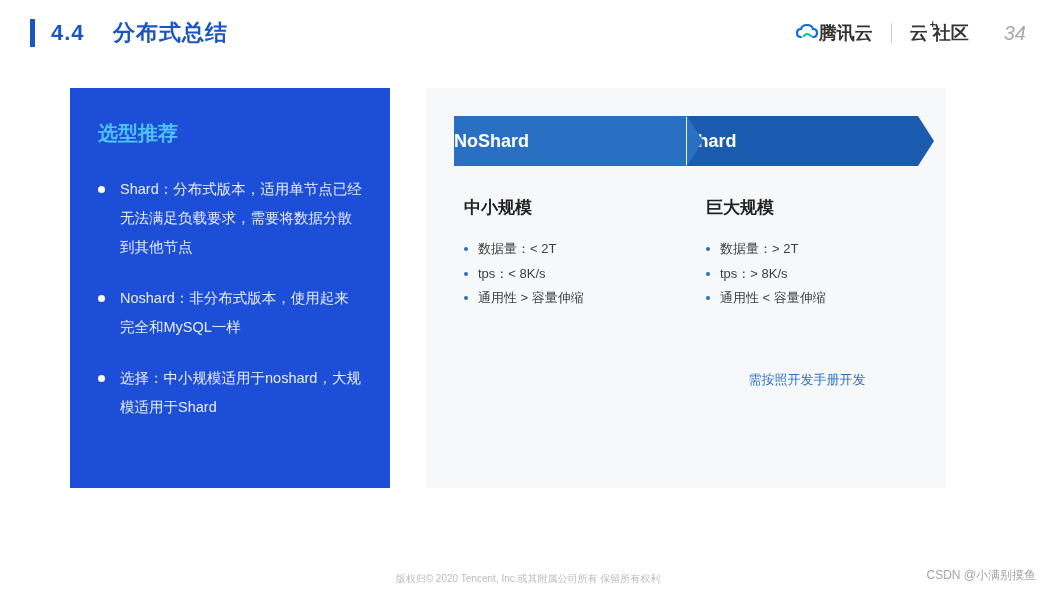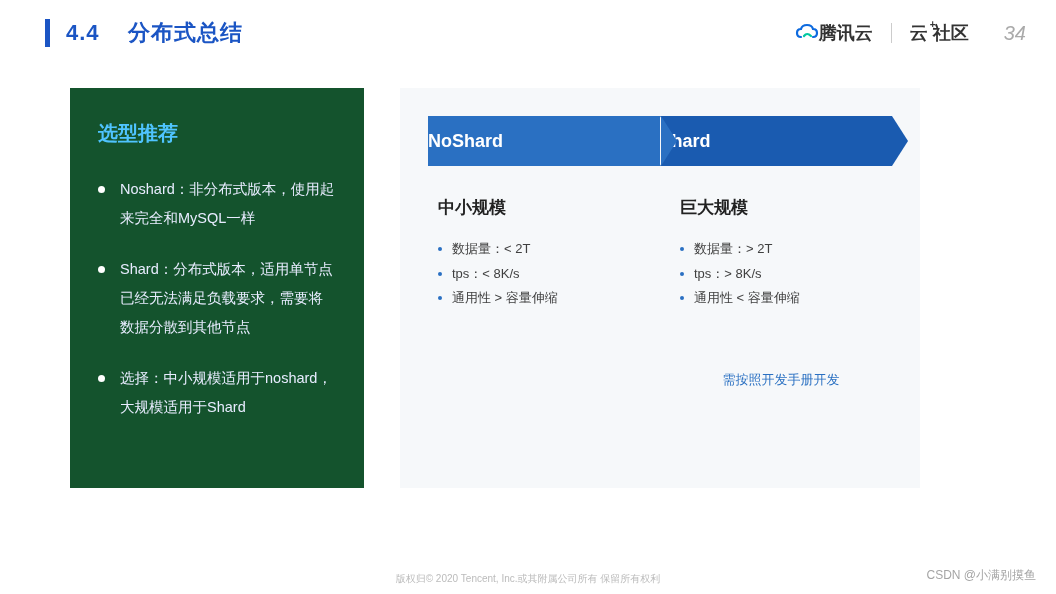--- a/index.html
+++ b/index.html
@@ -8,21 +8,21 @@
     height: 594px;
     background: #fff;
     font-family: "Microsoft YaHei", "PingFang SC", sans-serif;
     position: relative;
     overflow: hidden;
   }
   .header {
     display: flex;
     align-items: center;
     justify-content: space-between;
-    padding: 18px 30px 10px 45px;
+    padding: 18px 30px 10px 30px;
   }
   .header-left { display: flex; align-items: center; }
   .title-bar {
     width: 5px; height: 28px;
     background: #1b55c4;
     margin-right: 16px;
   }
   .title {
     font-size: 22px; font-weight: 600; color: #1b55c4;
     letter-spacing: 1px;
@@ -37,22 +37,22 @@
   .brand2 .plus { font-size: 10px; position: absolute; top: -2px; left: 20px; }
   .page-num { font-size: 20px; color: #aaa; margin-left: 25px; font-style: italic; }
 
   .content {
     display: flex;
     padding: 30px 60px 0 70px;
     gap: 36px;
   }
 
   .left-panel {
-    width: 294px;
-    background: #14532d;
+    width: 320px;
+    background: #1d4ed8;
     color: #fff;
     padding: 32px 28px 28px 28px;
     min-height: 400px;
   }
   .left-heading {
     color: #4fc4ff;
     font-size: 20px;
     font-weight: 600;
     margin-bottom: 28px;
   }
@@ -199,22 +199,22 @@
     </div>
     <div class="page-num">34</div>
   </div>
 </div>
 
 <div class="content">
 
   <div class="left-panel">
     <div class="left-heading">选型推荐</div>
     <ul>
+      <li>Shard：分布式版本，适用单节点已经无法满足负载要求，需要将数据分散到其他节点</li>
       <li>Noshard：非分布式版本，使用起来完全和MySQL一样</li>
-      <li>Shard：分布式版本，适用单节点已经无法满足负载要求，需要将数据分散到其他节点</li>
       <li>选择：中小规模适用于noshard，大规模适用于Shard</li>
     </ul>
   </div>
 
   <div class="right-panel">
     <div class="arrow-tabs">
       <div class="arrow-tab t1">
         <span>NoShard</span>
       </div>
       <div class="arrow-tab t2">

